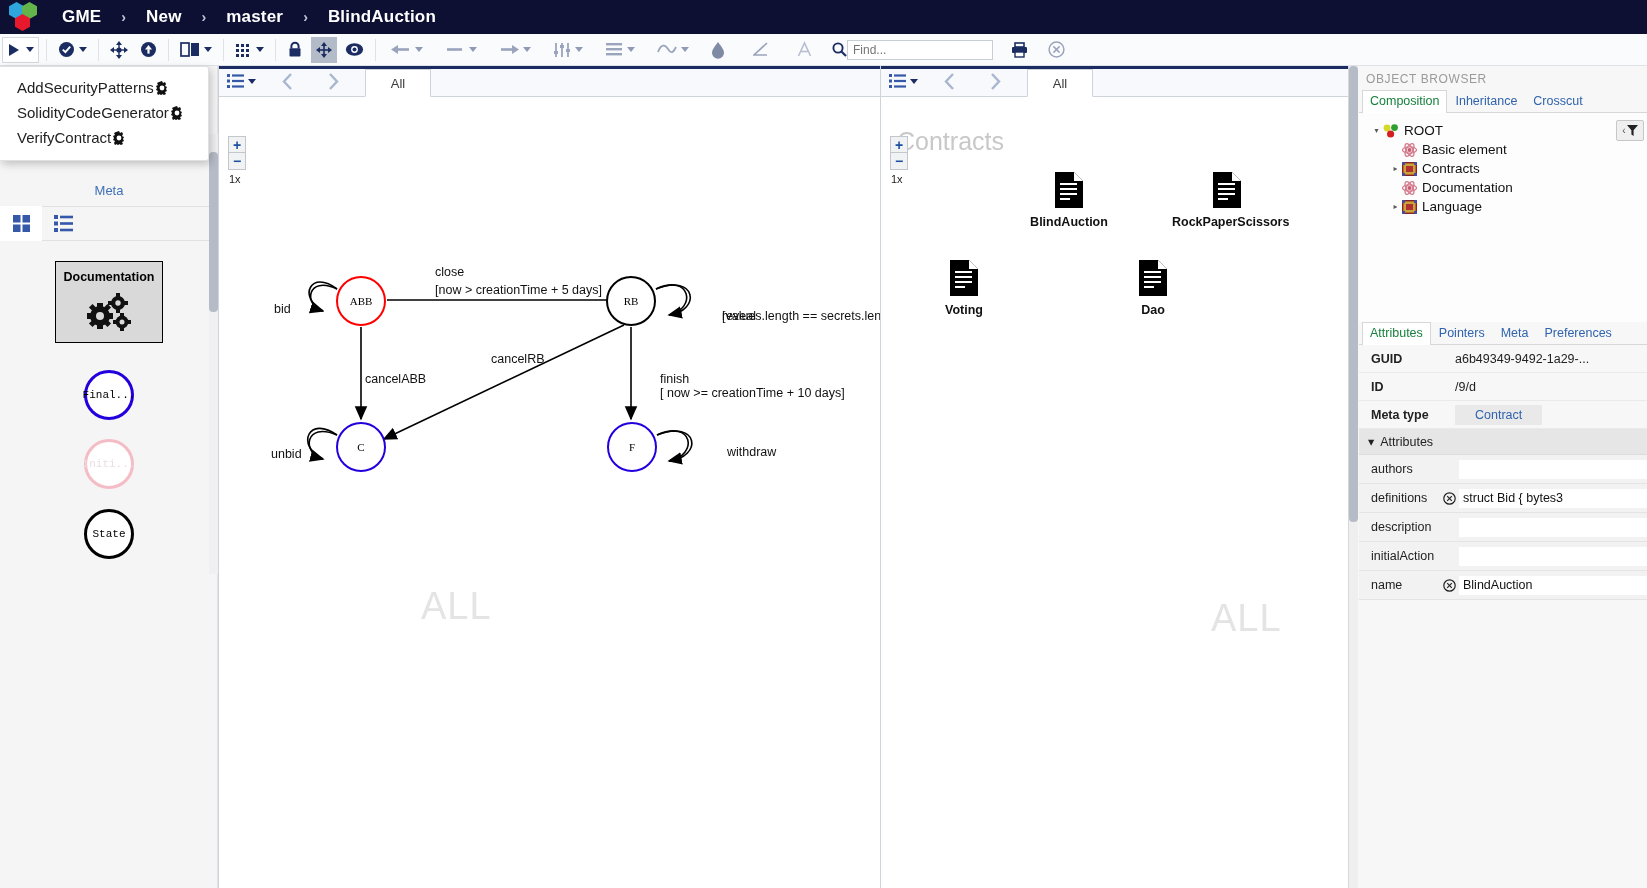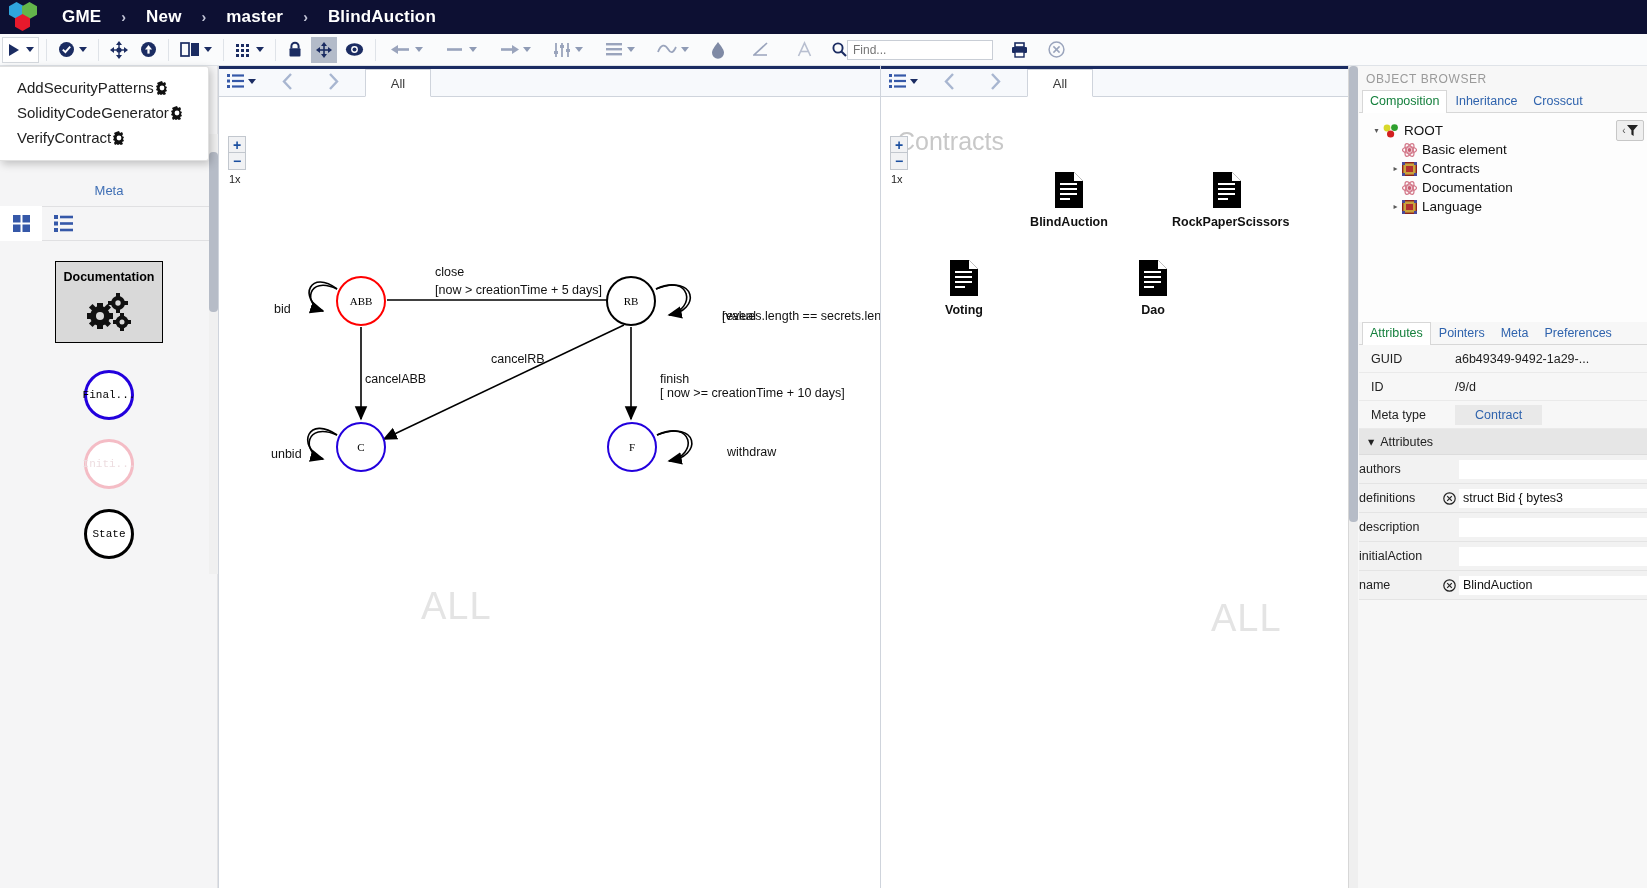--- a/index.html
+++ b/index.html
@@ -188,33 +188,33 @@
   }
   .tree-filter {
     position: absolute; right: 3px; top: 7px; width: 28px; height: 21px;
     border: 1px solid #c7c7c7; background: #efefef; border-radius: 2px;
     display: flex; align-items: center; justify-content: center; gap:1px; cursor: pointer;
   }
   .prop-row {
     display: flex; align-items: center; height: 28px; font-size: 12.5px;
     border-bottom: 1px solid #eaeaea; background: #f7f7f7;
   }
-  .prop-key { width: 96px; padding-left: 12px; color: #222; }
+  .prop-key { width: 96px; padding-left: 12px; color: #222; font-weight: bold; }
   .prop-val { color: #222; }
   .prop-val.link { color: #2f63ad; background: #e9e9e9; padding: 3px 20px; }
   .attr-header {
     display: flex; align-items: center; height: 26px; background: #e6e6e6;
     font-size: 12.5px; color: #222; padding-left: 9px; gap: 6px; cursor: pointer;
     border-bottom: 1px solid #dcdcdc;
   }
   .attr-row {
     display: flex; align-items: center; height: 29px; background: #f2f2f2;
     border-bottom: 1px solid #e4e4e4; font-size: 12.5px;
   }
-  .attr-name { width: 80px; padding-left: 0; color: #222; }
+  .attr-name { width: 80px; padding-left: 12px; color: #222; }
   .attr-clear { width: 20px; display:flex; align-items:center; justify-content:center; cursor: pointer; }
   .attr-field {
     flex: 1; height: 19px; background: #fff; border: none; margin-right: 0;
     font-size: 12.5px; color: #111; padding-left: 4px; display: flex; align-items: center;
     white-space: nowrap; overflow: hidden;
   }
 
   
   .vscroll {
     position: absolute; width: 9px; background: #f0f0f0;

